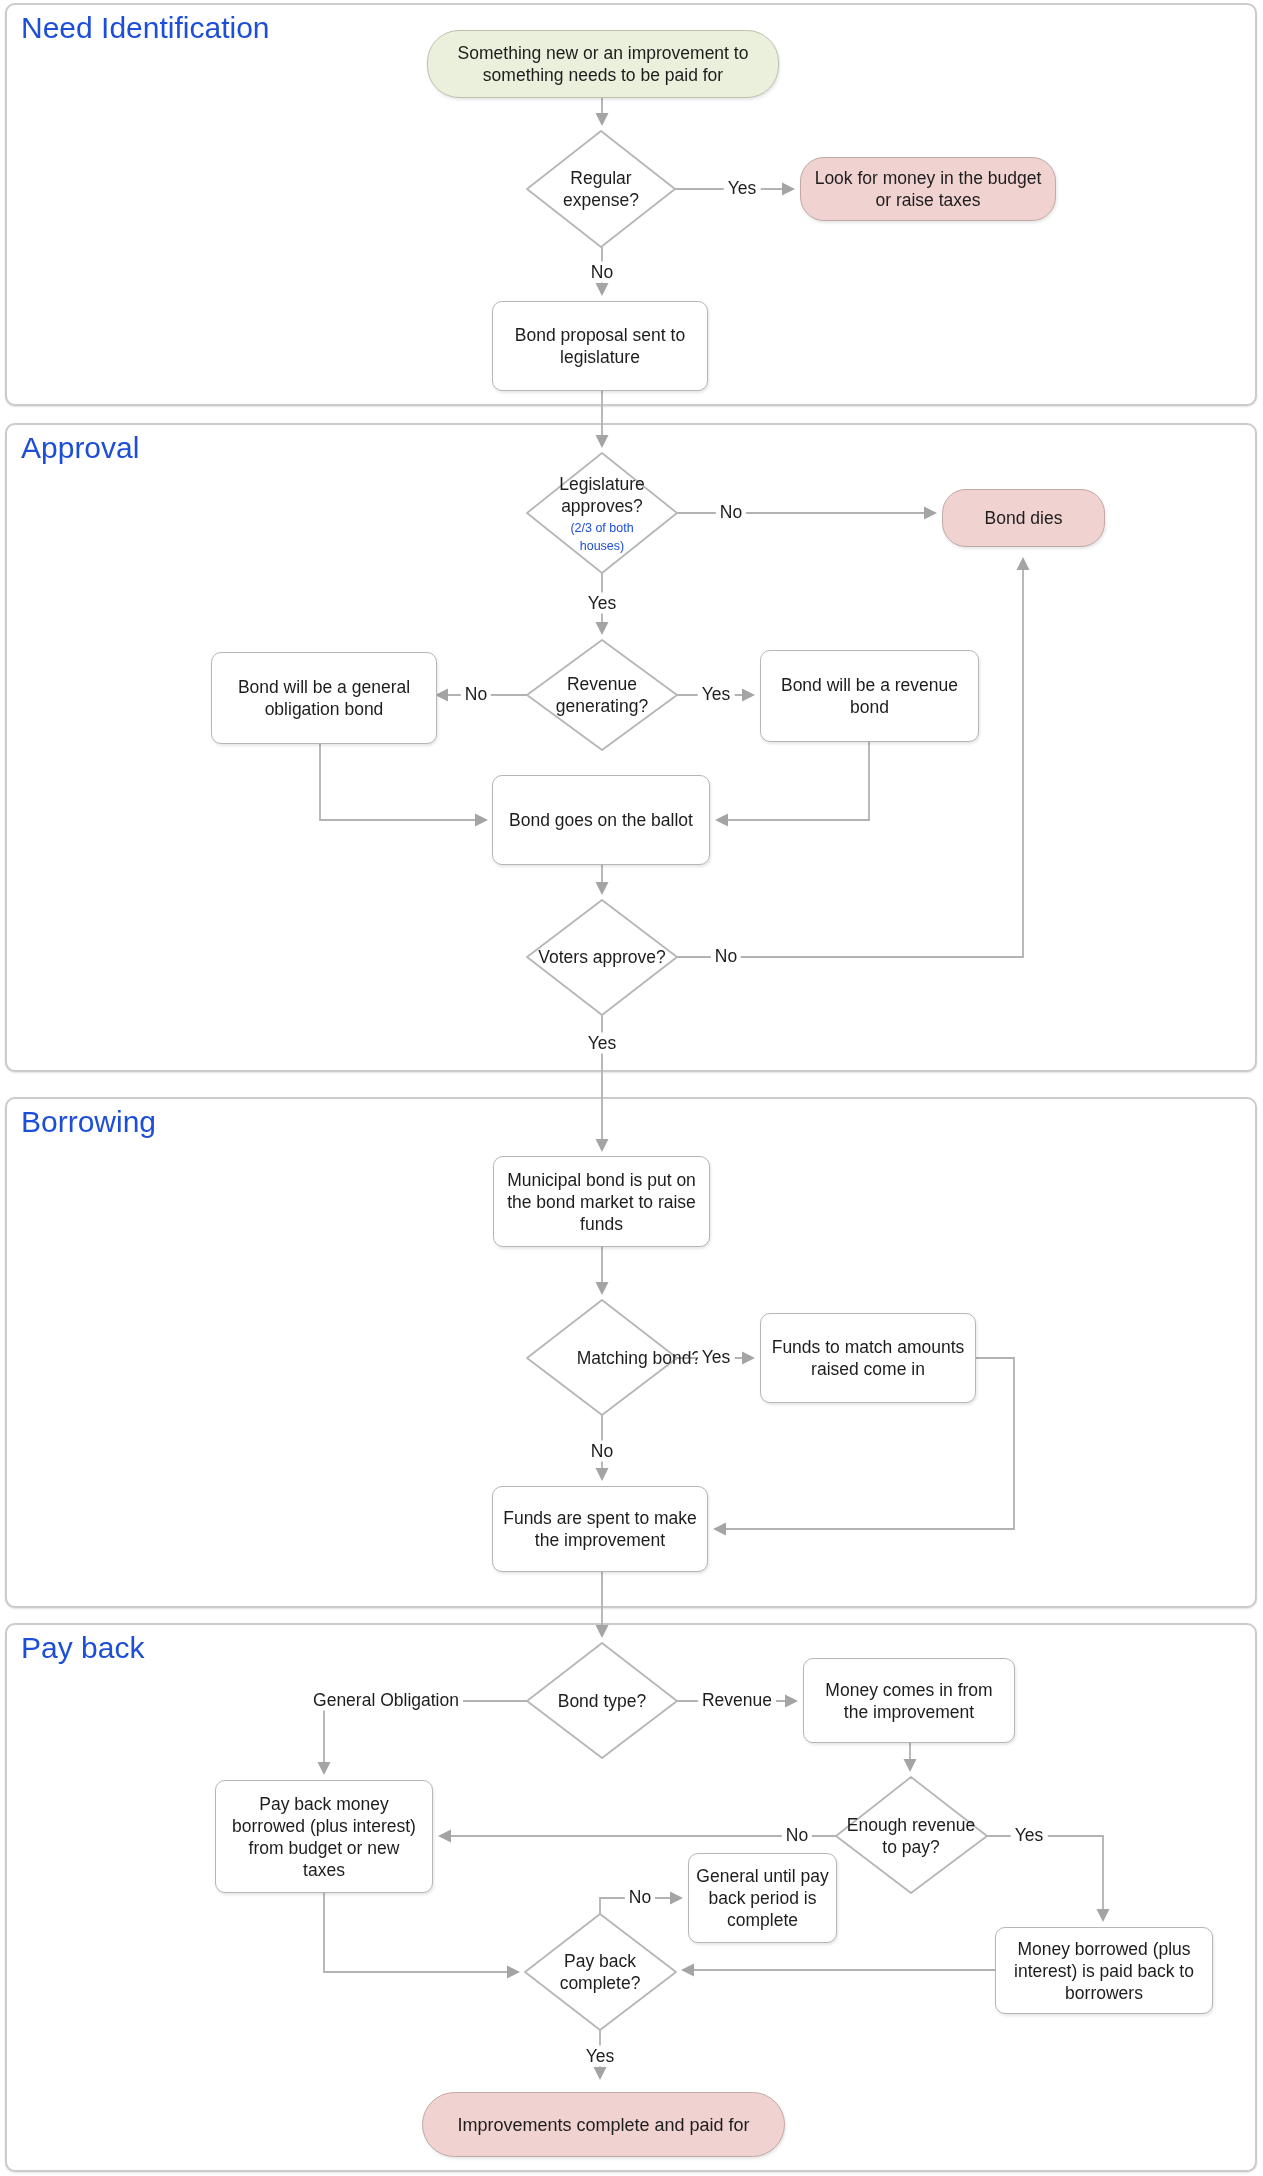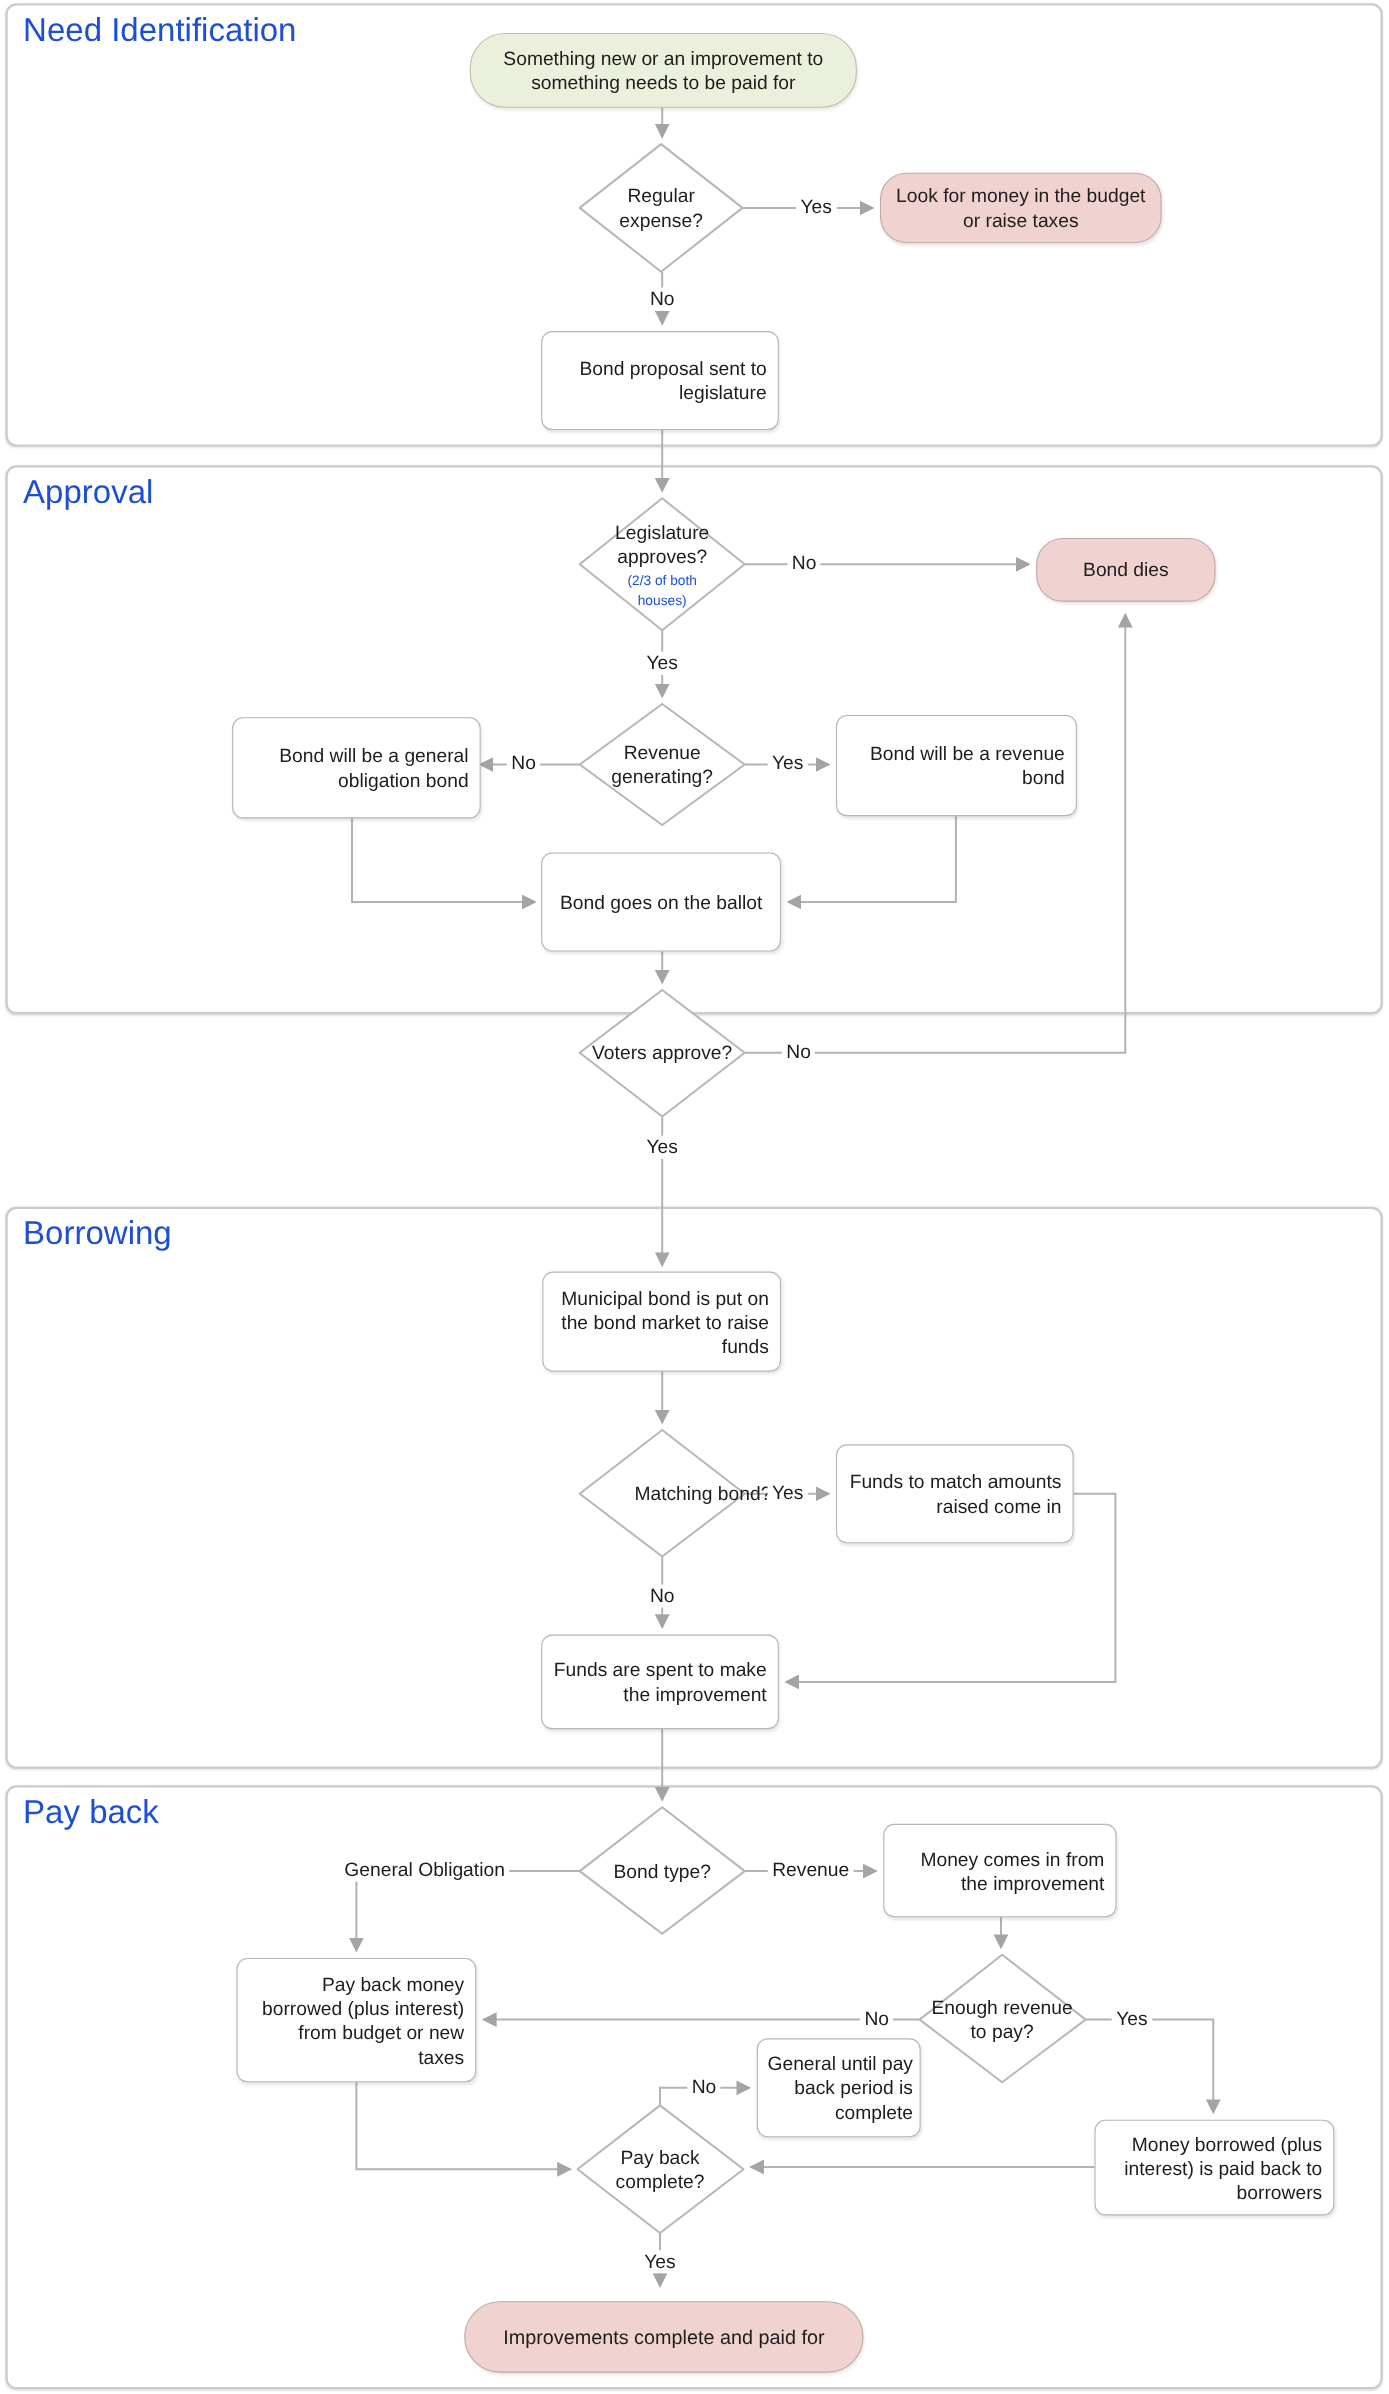--- a/index.html
+++ b/index.html
@@ -11,41 +11,41 @@
   .section-title{position:absolute;left:14px;top:6px;font-size:30px;color:#1d4ed8;letter-spacing:0;}
 
   svg.connectors{position:absolute;left:0;top:0;z-index:2;}
   svg.connectors path.edge{fill:none;stroke:#b2b2b2;stroke-width:1.8px;}
   svg.connectors polygon.diamond{fill:#ffffff;stroke:#b6b6b6;stroke-width:1.8px;stroke-linejoin:round;}
 
   .node{position:absolute;z-index:3;display:flex;align-items:center;justify-content:center;
         text-align:center;box-sizing:border-box;font-size:17.5px;line-height:22px;
         border:1.8px solid #b6b6b6;background:#fff;padding:4px 10px;
         box-shadow:1px 2px 3px rgba(0,0,0,0.10);}
-  .node.rect{border-radius:10px;text-align:right;}
+  .node.rect{border-radius:10px;}
   .node.pill-green{background:#eaf0dc;border-color:#bcc3ad;border-radius:32px;}
   .node.pill-pink{background:#f0d3d0;border-color:#c2a9a6;border-radius:24px;}
   .node.pill-pink.terminal{border-radius:33px;font-size:18px;}
 
   .dtext{position:absolute;z-index:3;display:flex;flex-direction:column;align-items:center;
          justify-content:center;text-align:center;font-size:17.5px;line-height:22px;pointer-events:none;}
   .dtext .sub{font-size:12.5px;line-height:18px;color:#1d4ed8;margin-top:2px;}
 
   .edge-label{position:absolute;z-index:4;transform:translate(-50%,-50%);background:#fff;
               padding:0 4px;font-size:17.5px;white-space:nowrap;color:#1d1d1d;}
 </style>
 </head>
 <body>
 
 <div id="canvas">
 
   <div class="section" style="top:3px;height:403px;">
     <div class="section-title">Need Identification</div>
   </div>
-  <div class="section" style="top:423px;height:499px;">
+  <div class="section" style="top:423px;height:649px;">
     <div class="section-title">Approval</div>
   </div>
   <div class="section" style="top:1097px;height:511px;">
     <div class="section-title">Borrowing</div>
   </div>
   <div class="section" style="top:1623px;height:549px;">
     <div class="section-title">Pay back</div>
   </div>
 
   <svg class="connectors" width="1263" height="2176" viewBox="0 0 1263 2176">

